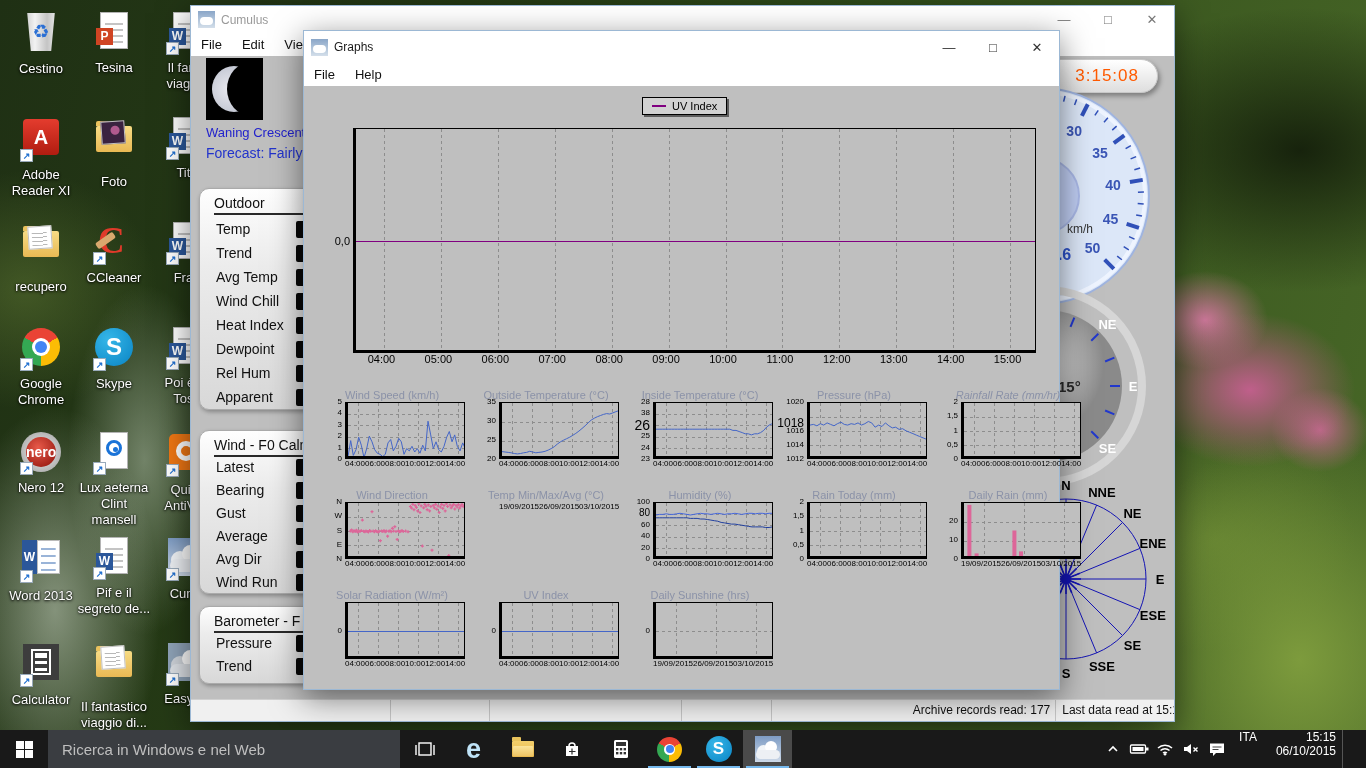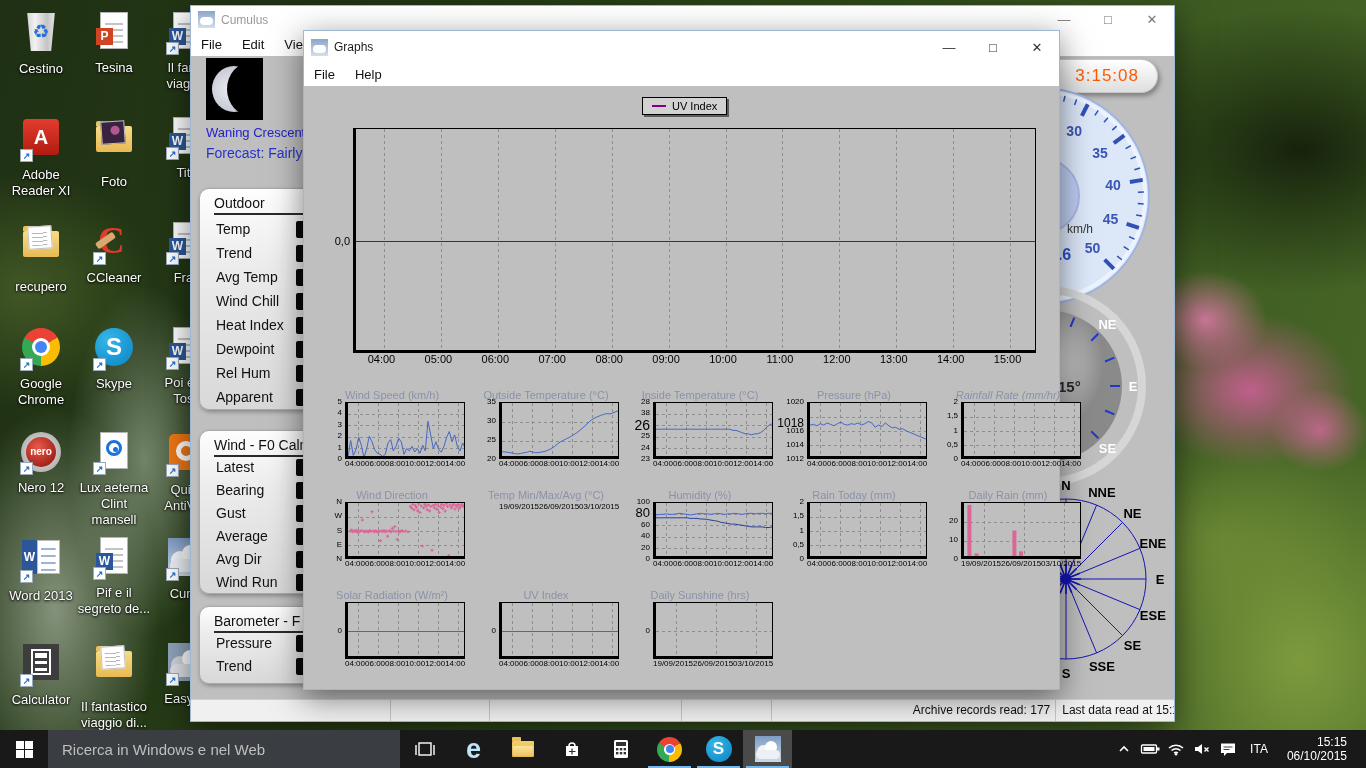--- a/index.html
+++ b/index.html
@@ -98,21 +98,21 @@
 .tb-folder::before{content:"";position:absolute;top:-4px;left:0;width:9px;height:4px;background:#e8c35c;border-radius:1px 1px 0 0}
 .tb-folder::after{content:"";position:absolute;left:1px;top:5px;right:1px;bottom:1px;background:linear-gradient(#fbe49a,#edc465);border-radius:1px}
 .tb-chrome{position:relative;width:25px;height:25px;border-radius:50%;background:conic-gradient(from 60deg,#fbbc05 0 120deg,#34a853 0 240deg,#ea4335 0 360deg)}
 .tb-chrome i{position:absolute;left:7px;top:7px;width:11px;height:11px;border-radius:50%;background:#fff}
 .tb-chrome b{position:absolute;left:8.5px;top:8.5px;width:8px;height:8px;border-radius:50%;background:#4285f4}
 .tb-skype{width:26px;height:26px;border-radius:50%;background:radial-gradient(circle at 35% 30%,#35b6e8,#0a84c4);color:#fff;text-align:center;font-weight:bold;font-size:17px;line-height:26px}
 .tb-cloud{position:relative;width:26px;height:26px;background:linear-gradient(#7e9cc4,#cdd9e8);overflow:hidden}
 .tb-cloud .c1{position:absolute;left:2px;top:9px;width:13px;height:13px;border-radius:50%;background:#f2f5f8}
 .tb-cloud .c2{position:absolute;left:10px;top:5px;width:12px;height:12px;border-radius:50%;background:#fff}
 .tb-cloud .c3{position:absolute;left:1px;top:14px;width:24px;height:9px;border-radius:6px;background:#edf0f4}
-#tray{margin-left:auto;display:flex;align-items:center;padding-right:8px}
+#tray{margin-left:auto;display:flex;padding-right:19px}
 .trayico{width:26px;display:flex;align-items:center;justify-content:center}
 #tray-lang{color:#fff;font-size:12px;width:36px;text-align:center}
 #tray-clock{width:76px;text-align:right;color:#fff;font-size:12px;line-height:14px;padding-right:6px}
 #showdesk{width:5px;border-left:1px solid #555}
 </style>
 </head>
 <body>
 
 <div id="desktop">
 
@@ -218,21 +218,21 @@
             <span class="tl"></span>
             <span class="badge" style="background:#2b579a">W</span>
           </div>
           <span class="sc">↗</span>
         </div>
         <div class="dlabel">Poi è ar<br>Tosh</div>
       </div>
       <div class="dcell" style="left: 4px; top: 430px;">
         <div class="dicon">
           <div style="width:40px;height:40px;margin:2px auto 0;border-radius:50%;background:radial-gradient(#f4f4f4,#9a9a9a);display:flex;align-items:center;justify-content:center">
-            <span style="width:30px;height:30px;border-radius:50%;background:radial-gradient(circle at 40% 35%,#e85a4a,#8c0f08);color:#fff;font-size:10px;font-weight:bold;text-align:center;line-height:30px">nero</span>
+            <span style="width:30px;height:30px;border-radius:50%;background:radial-gradient(circle at 40% 35%,#e85a4a,#8c0f08);color:#fff;font-size:14px;font-weight:bold;text-align:center;line-height:30px">nero</span>
           </div>
           <span class="sc">↗</span>
         </div>
         <div class="dlabel">Nero 12</div>
       </div>
       <div class="dcell" style="left: 77px; top: 430px;">
         <div class="dicon">
           <div class="page">
             <span style="position:absolute;left:5px;top:7px;width:16px;height:16px;border:3px solid #1a73d8;border-radius:50%"></span>
             <span style="position:absolute;left:12px;top:14px;width:5px;height:5px;border-radius:50%;background:#1a73d8"></span>
@@ -907,21 +907,21 @@
             <span>19/09/2015</span>
             <span>26/09/2015</span>
             <span>03/10/2015</span>
           </div>
         </div>
         <div class="chartblk" style="left: 323px; top: 403px;">
           <div class="chart-title" style="width: 146px;">Humidity (%)</div>
           <div class="crow">
             <div class="ylab" style="width: 26px; height: 57px;">
               <span style="top: -5px; font-size: 8px;">100</span>
-              <span style="top: 6.4px; font-size: 13px;">80</span>
+              <span style="top: 6.4px; font-size: 10px;">80</span>
               <span style="top: 17.8px; font-size: 8px;">60</span>
               <span style="top: 29.2px; font-size: 8px;">40</span>
               <span style="top: 40.6px; font-size: 8px;">20</span>
               <span style="top: 52px; font-size: 8px;">0</span>
             </div>
             <svg width="120" height="57" class="plot">
               <line x1="10.0" y1="0" x2="10.0" y2="57" stroke="#8d8d8d" stroke-dasharray="3,3" stroke-width="1" shape-rendering="crispEdges"></line>
               <line x1="30.0" y1="0" x2="30.0" y2="57" stroke="#8d8d8d" stroke-dasharray="3,3" stroke-width="1" shape-rendering="crispEdges"></line>
               <line x1="50.0" y1="0" x2="50.0" y2="57" stroke="#8d8d8d" stroke-dasharray="3,3" stroke-width="1" shape-rendering="crispEdges"></line>
               <line x1="70.0" y1="0" x2="70.0" y2="57" stroke="#8d8d8d" stroke-dasharray="3,3" stroke-width="1" shape-rendering="crispEdges"></line>

